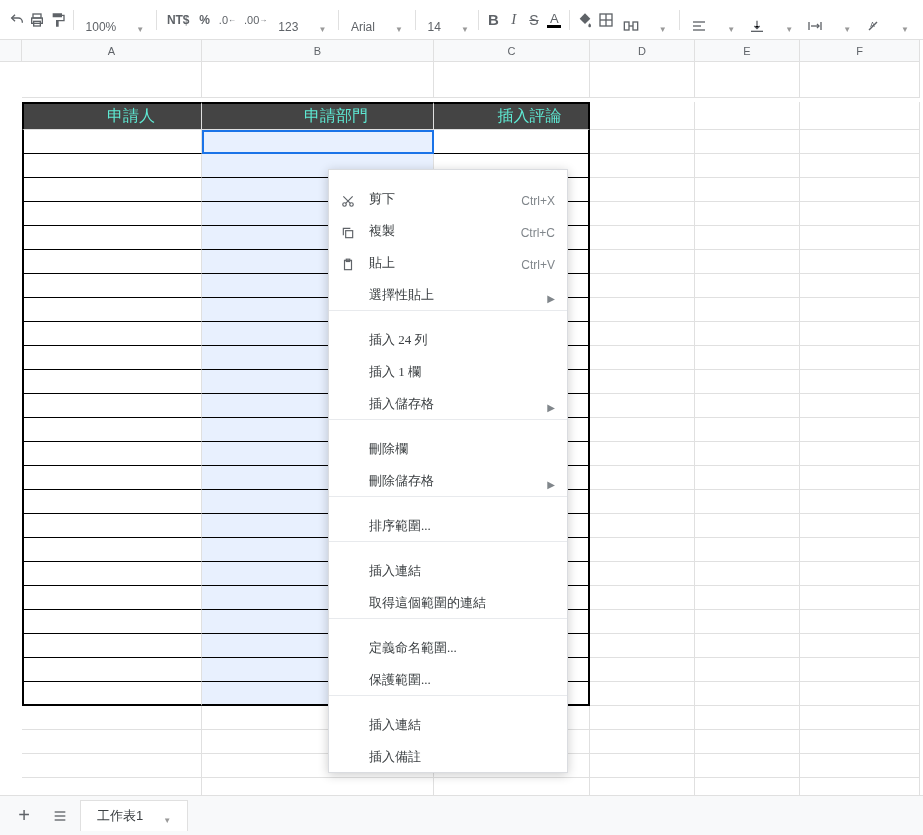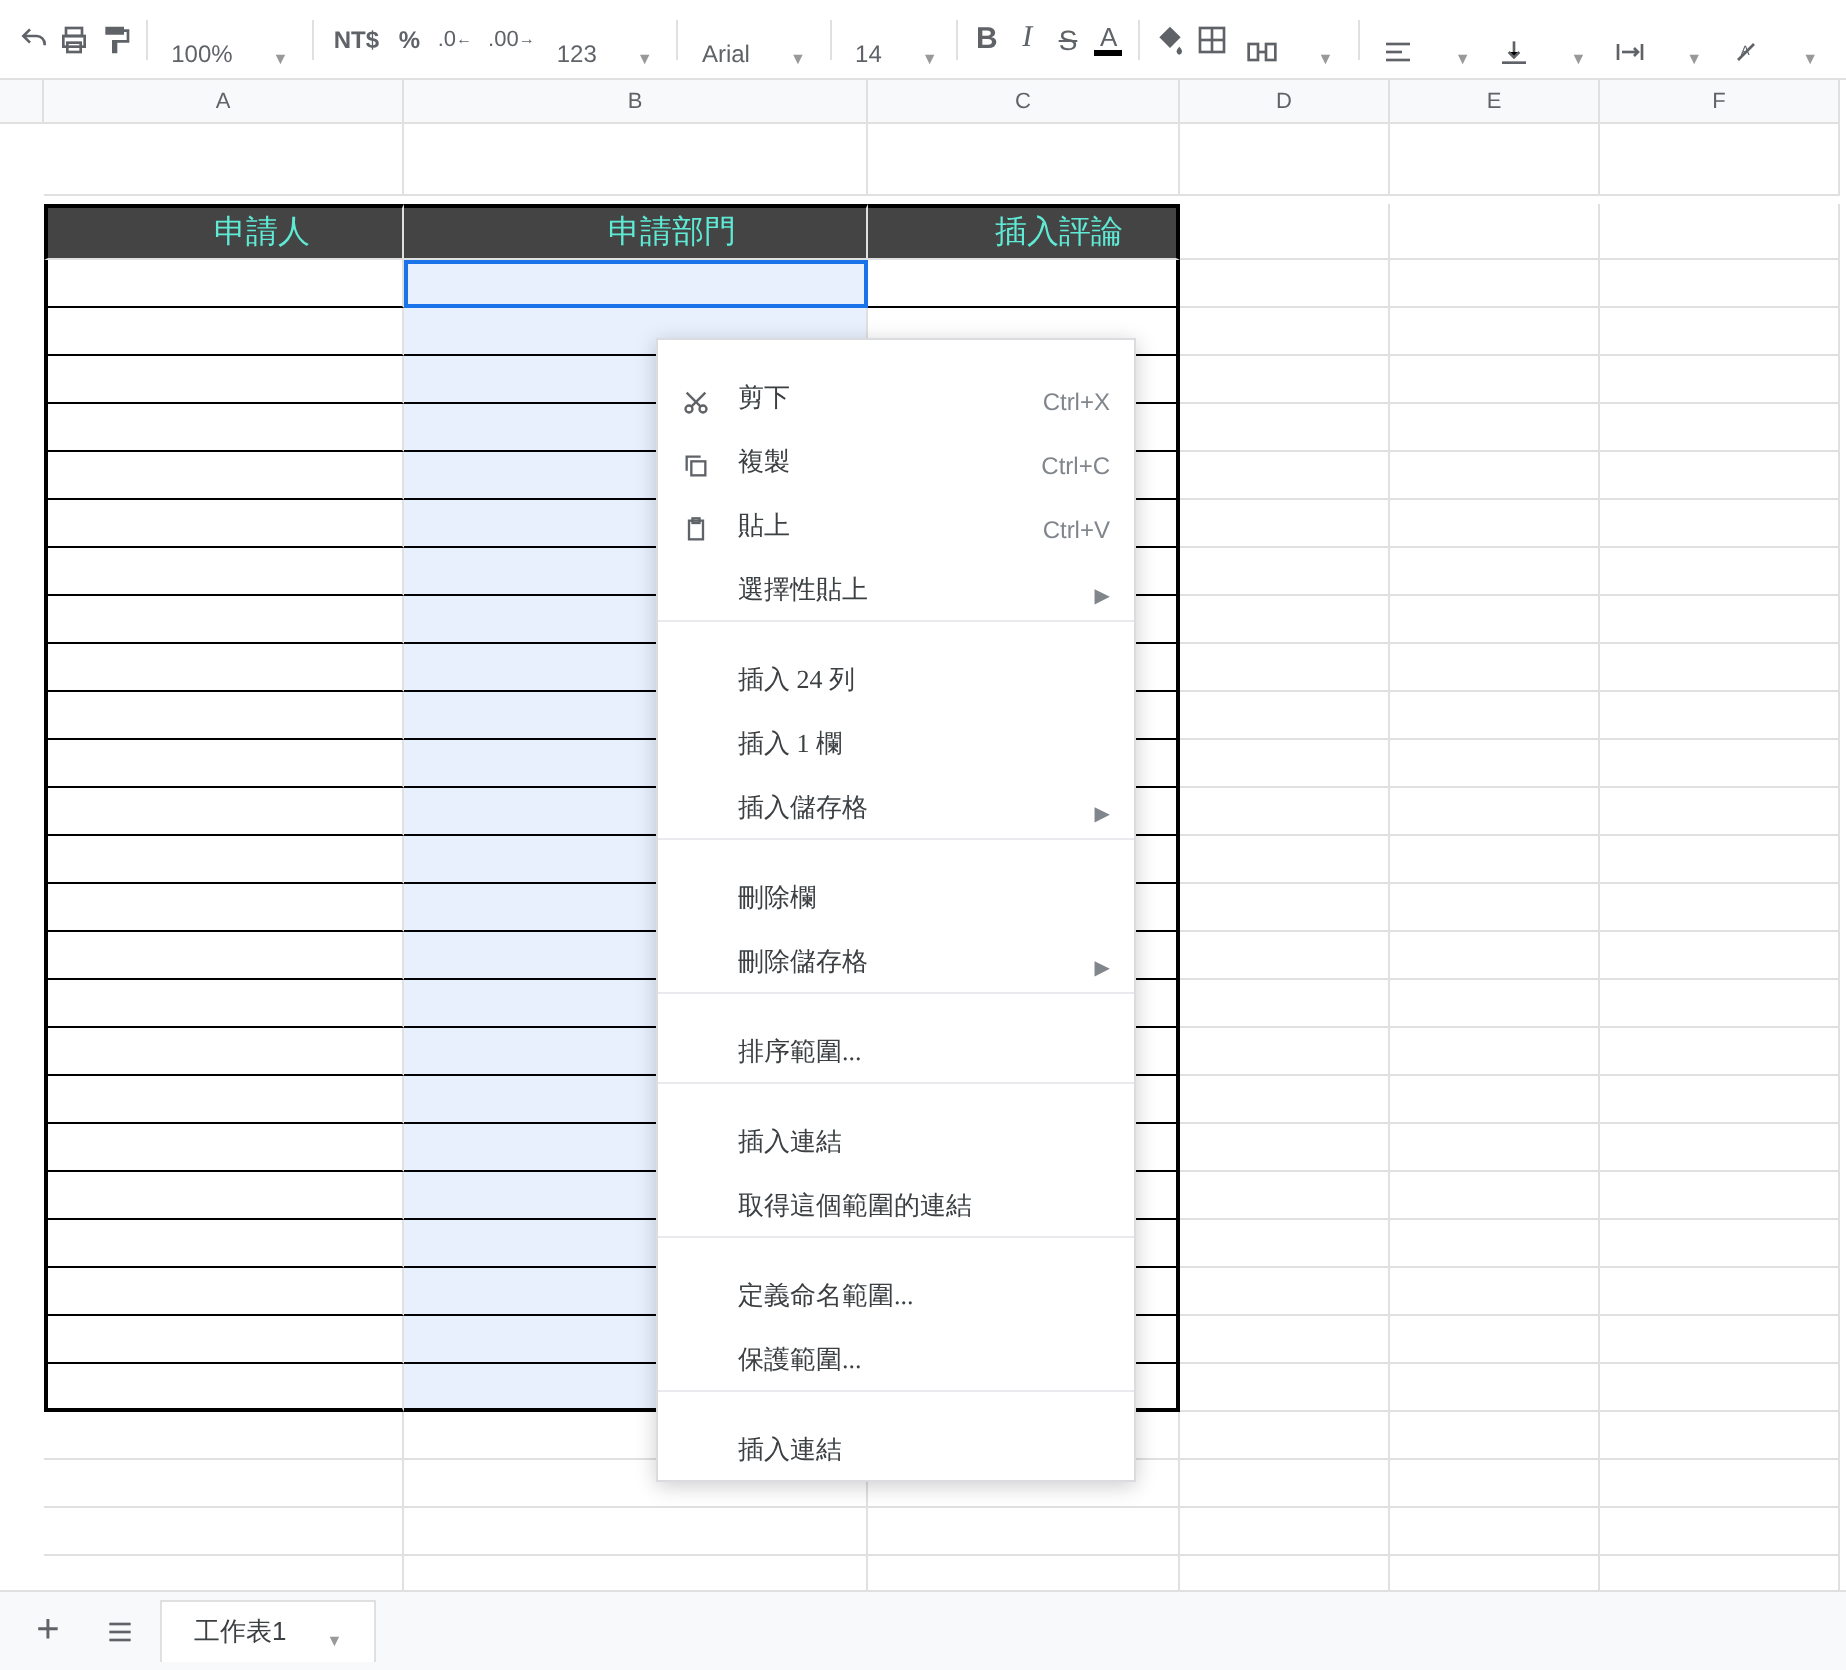--- a/index.html
+++ b/index.html
@@ -497,20 +497,23 @@
   <div class="ctx-item ctx-noicon">
       <span class="ctx-label">定義命名範圍...</span>
     </div>
   <div class="ctx-item ctx-noicon">
       <span class="ctx-label">保護範圍...</span>
     </div>
   <div class="ctx-sep"></div>
   <div class="ctx-item ctx-noicon">
       <span class="ctx-label">插入連結</span>
     </div>
+  <div class="ctx-item ctx-noicon">
+      <span class="ctx-label">插入備註</span>
+    </div>
 
 </div>
 
 <div class="tabs">
   <div class="tab-btn" style="font-size:20px;color:#5f6368">+</div>
   <div class="tab-btn">
       <svg width="16" height="16" viewBox="0 0 24 24" stroke="#5f6368" stroke-width="2">
         <line x1="4" y1="6" x2="20" y2="6"></line>
         <line x1="4" y1="12" x2="20" y2="12"></line>
         <line x1="4" y1="18" x2="20" y2="18"></line>

